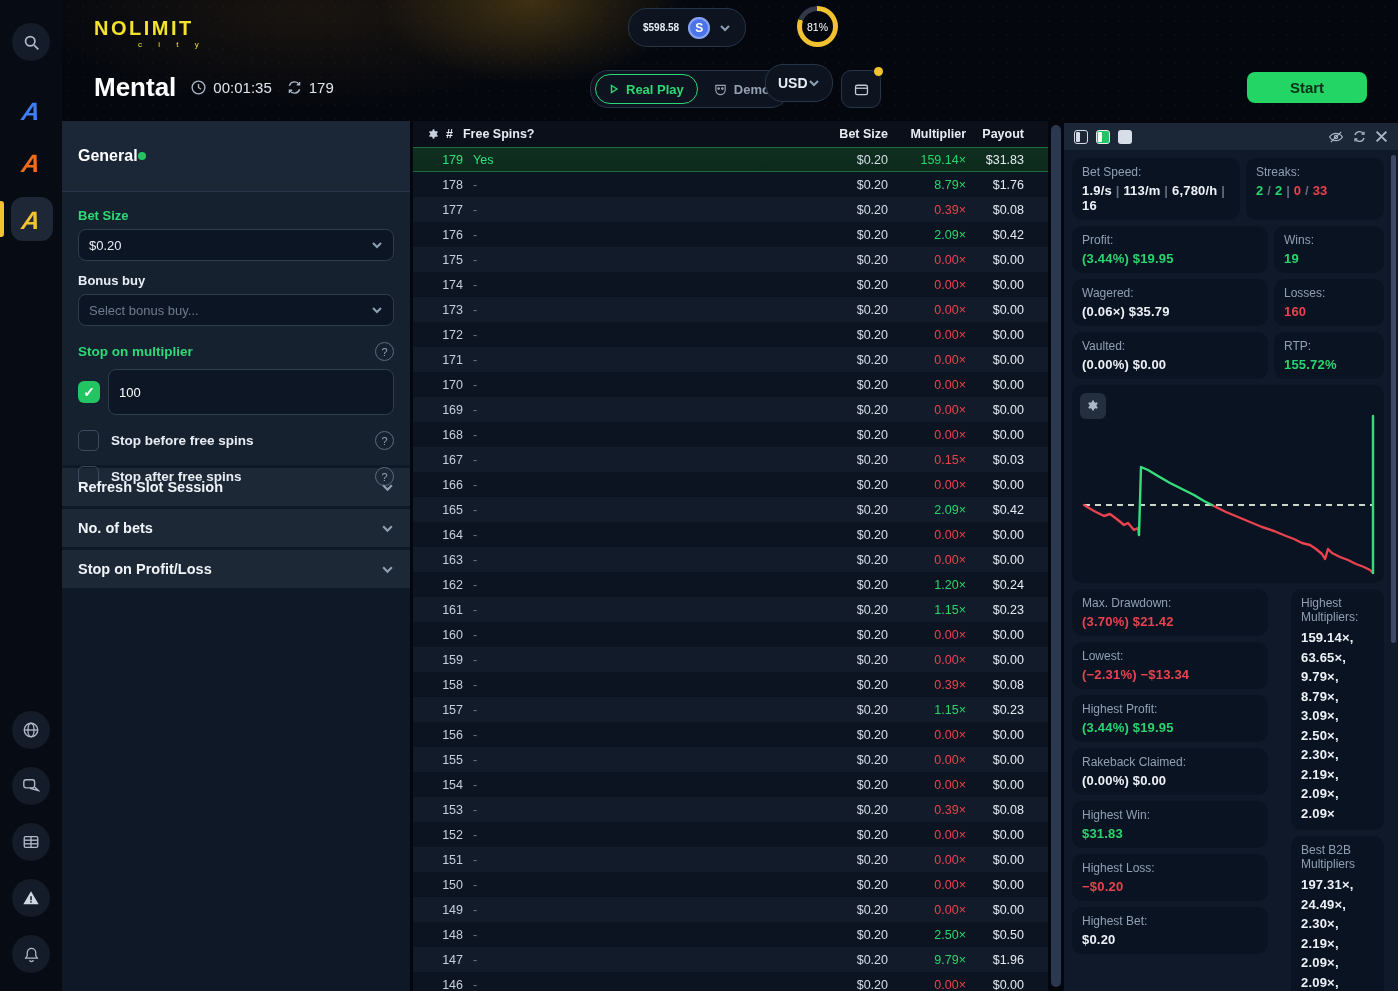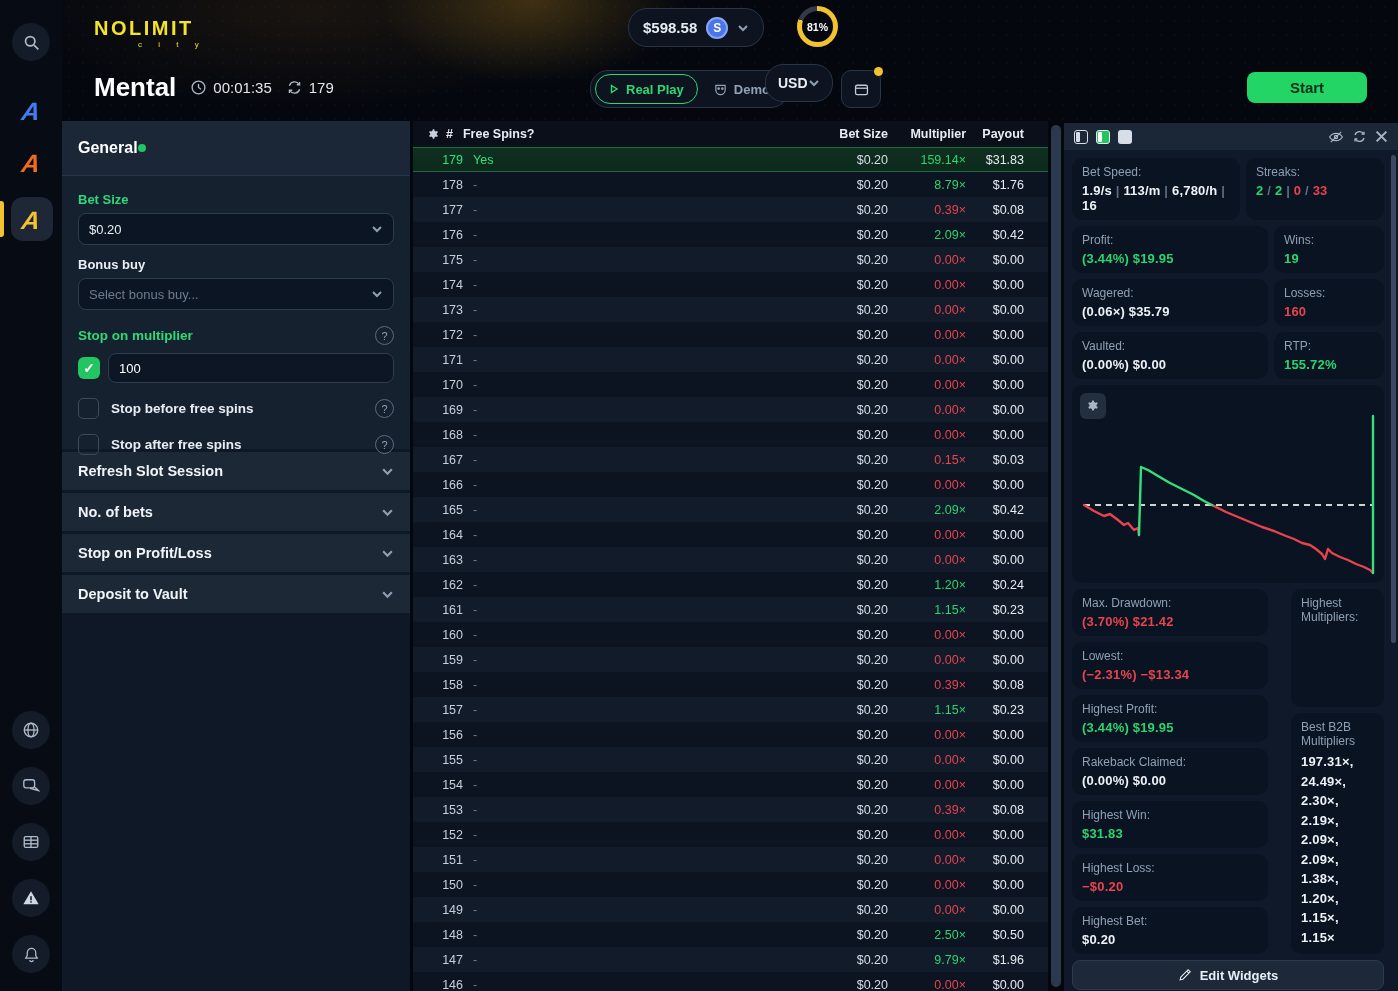--- a/index.html
+++ b/index.html
@@ -24,59 +24,59 @@
        radial-gradient(rgba(255,255,255,.025) 1px,transparent 1px) 0 0/14px 14px,
        #04070e;}
   .brand{position:absolute;left:32px;top:18px;color:#f3e32a;line-height:1;}
   .brand .b1{font-size:20px;font-weight:bold;letter-spacing:2.5px;text-transform:uppercase;}
   .brand .b2{font-size:8px;letter-spacing:7px;margin-top:3px;margin-left:44px;}
   .title-row{position:absolute;left:32px;top:72px;display:flex;align-items:center;gap:14px;}
   .game-title{font-size:26px;font-weight:bold;color:#fff;}
   .meta{display:flex;align-items:center;gap:6px;color:#dfe6ee;font-size:15px;}
   .pill{background:#0d1420;border:1px solid #273548;border-radius:19px;display:flex;align-items:center;}
   .balance{position:absolute;left:566px;top:8px;height:37px;padding:0 14px;gap:9px;}
-  .balance .amt{font-weight:bold;font-size:15px;}
+  .balance .amt{font-weight:bold;font-size:10px;}
   .coin{width:22px;height:22px;border-radius:50%;background:#4b74e8;color:#fff;font-weight:bold;
         font-size:12px;display:flex;align-items:center;justify-content:center;box-shadow:inset 0 0 0 2px rgba(255,255,255,.35);}
   .ring{position:absolute;left:735px;top:6px;width:41px;height:41px;border-radius:50%;
         background:conic-gradient(#f2c230 0 291deg,#34394a 291deg 360deg);display:flex;align-items:center;justify-content:center;}
   .ring::before{content:"";position:absolute;width:31px;height:31px;border-radius:50%;background:#04070e;}
-  .ring span{position:relative;font-size:10.5px;font-weight:bold;color:#fff;}
+  .ring span{position:relative;font-size:10.5px;font-weight:normal;color:#fff;}
   .seg{position:absolute;left:528px;top:70px;height:36px;border-radius:18px;padding:0 4px;gap:2px;}
   .chip{display:flex;align-items:center;gap:7px;padding:0 13px;height:28px;border-radius:15px;
         font-size:13px;font-weight:bold;}
   .chip.on{border:1px solid #2bd874;color:#2bd874;}
   .chip.off{color:#93a1b3;border:1px solid transparent;}
   .usd{position:absolute;left:703px;top:64px;height:36px;padding:0 12px;gap:0;font-weight:bold;font-size:14px;border-radius:18px;}
   .walletbtn{position:absolute;left:779px;top:70px;width:38px;height:36px;border-radius:10px;background:#0d1420;
         border:1px solid #273548;display:flex;align-items:center;justify-content:center;color:#c3cdda;}
   .walletbtn .dot{position:absolute;right:-3px;top:-4px;width:9px;height:9px;border-radius:50%;background:#f2c230;}
   .startbtn{position:absolute;right:31px;top:72px;width:120px;height:31px;border-radius:8px;background:#23d565;
         color:#0b2f18;font-weight:bold;font-size:15px;display:flex;align-items:center;justify-content:center;}
 
   
   .lpanel{position:absolute;left:62px;top:121px;width:348px;height:870px;background:#0e1826;}
   .lp-head{height:38px;background:#1b2736;border-bottom:1px solid #28354a;display:flex;align-items:center;
-        padding:8px 16px;font-size:16px;font-weight:bold;color:#fff;}
+        padding:16px 16px;font-size:16px;font-weight:bold;color:#fff;}
   .gdot{width:8px;height:8px;border-radius:50%;background:#23c462;}
   .controls{background:#16212f;padding:4px 16px 0;height:269px;}
   .lbl{font-size:13px;font-weight:bold;margin-top:12px;}
   .lbl.green{color:#2fd878;}
   .select{margin-top:6px;height:30px;border-radius:8px;background:#0c1523;border:1px solid #2e3c4e;
         display:flex;align-items:center;justify-content:space-between;padding:0 10px;font-size:13px;}
   .select .ph{color:#6d7b8e;}
   .qrow{display:flex;align-items:center;justify-content:space-between;}
   .help{width:17px;height:17px;border-radius:50%;border:1.4px solid #5a6b80;color:#8fa0b4;font-size:11px;
         display:flex;align-items:center;justify-content:center;}
   .inrow{display:flex;align-items:center;gap:8px;margin-top:8px;}
   .cb{width:22px;height:22px;border-radius:6px;flex:none;}
   .cb.checked{background:#23c462;color:#06321b;display:flex;align-items:center;justify-content:center;
         font-weight:bold;font-size:14px;color:#fff;}
   .cb.empty{border:1.6px solid #3a4a5e;background:transparent;width:19px;height:19px;border-radius:5px;}
-  .tinput{flex:1;height:30px;border-radius:8px;background:#0d1624;border:1px solid #2f3d50;color:#fff;
+  .tinput{flex:1;height:46px;border-radius:8px;background:#0d1624;border:1px solid #2f3d50;color:#fff;
         font-size:13px;padding:0 10px;font-family:"Liberation Sans",sans-serif;outline:none;box-sizing:border-box;}
   .cbrow{display:flex;align-items:center;gap:12px;margin-top:15px;}
   .cbrow .txt{font-size:13.5px;font-weight:bold;flex:1;}
   .acc{margin-top:3px;}
   .acc-row{height:38px;margin-bottom:3px;background:#1d2836;display:flex;align-items:center;
         justify-content:space-between;padding:0 16px;font-size:14.5px;font-weight:bold;color:#f0f4f9;}
   .chev{color:#8fa0b4;}
 
   
   .btable{position:absolute;left:413px;top:121px;width:635px;height:870px;background:#0a1120;}
@@ -338,28 +338,20 @@
           </span>
         </div>
         <div class="acc-row">
           <span>Stop on Profit/Loss</span>
           <span class="chev">
             <svg width="13" height="13" viewBox="0 0 12 12" fill="none" stroke="currentColor" stroke-width="2">
               <path d="M2 4 L6 8 L10 4"></path>
             </svg>
           </span>
         </div>
-        <div class="acc-row">
-          <span>Deposit to Vault</span>
-          <span class="chev">
-            <svg width="13" height="13" viewBox="0 0 12 12" fill="none" stroke="currentColor" stroke-width="2">
-              <path d="M2 4 L6 8 L10 4"></path>
-            </svg>
-          </span>
-        </div>
       </div>
   </div>
 
   <div class="btable">
     <div class="thead">
       <span class="gear">
         <svg width="13" height="13" viewBox="0 0 20 20" fill="currentColor">
             <path d="M10 6.5 a3.5 3.5 0 1 0 0 7 a3.5 3.5 0 0 0 0-7 Z M10 8.3 a1.7 1.7 0 1 1 0 3.4 a1.7 1.7 0 0 1 0-3.4 Z"></path>
             <path d="M8.8 2 h2.4 l.4 2.2 l1.9 1.1 l2.1-.8 l1.2 2.1 l-1.7 1.5 v2.2 l1.7 1.5 l-1.2 2.1 l-2.1-.8 l-1.9 1.1 l-.4 2.2 H8.8 l-.4-2.2 l-1.9-1.1 l-2.1.8 l-1.2-2.1 l1.7-1.5 V8.1 L3.2 6.6 l1.2-2.1 l2.1.8 l1.9-1.1 Z" fill-rule="evenodd"></path>
           </svg>
@@ -719,20 +711,21 @@
               <div class="cval tone-red">−$0.20</div>
             </div>
             <div class="card">
               <div class="clabel">Highest Bet:</div>
               <div class="cval tone-white">$0.20</div>
             </div>
           </div>
         <div class="bcol-r" id="multcards">
             <div class="card tallcard" style="flex:1">
               <div class="clabel">Highest Multipliers:</div>
+              <div class="cval tone-white">159.14×, 63.65×, 9.79×, 8.79×, 3.09×, 2.50×, 2.30×, 2.19×, 2.09×, 2.09×</div>
             </div>
             <div class="card tallcard" style="flex:1">
               <div class="clabel">Best B2B Multipliers</div>
               <div class="cval tone-white">197.31×, 24.49×, 2.30×, 2.19×, 2.09×, 2.09×, 1.38×, 1.20×, 1.15×, 1.15×</div>
             </div>
           </div>
       </div>
       <div class="editbtn">
         <span>
           <svg width="14" height="14" viewBox="0 0 20 20" fill="none" stroke="currentColor" stroke-width="1.5">

